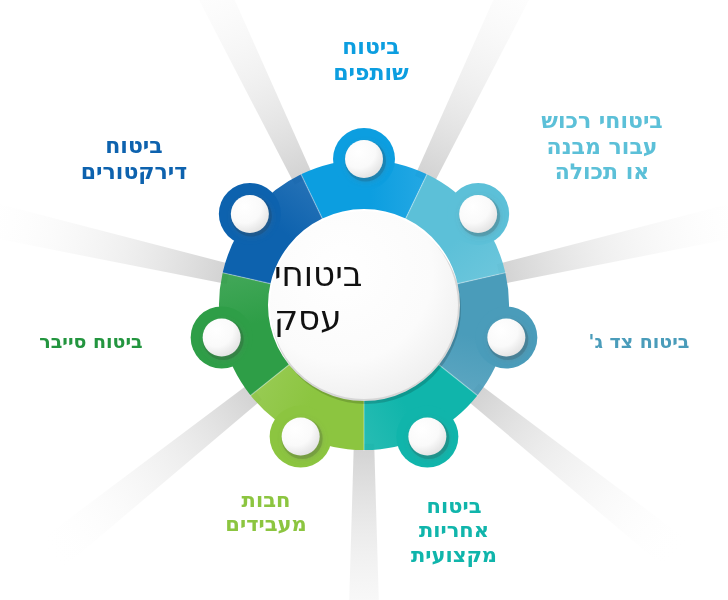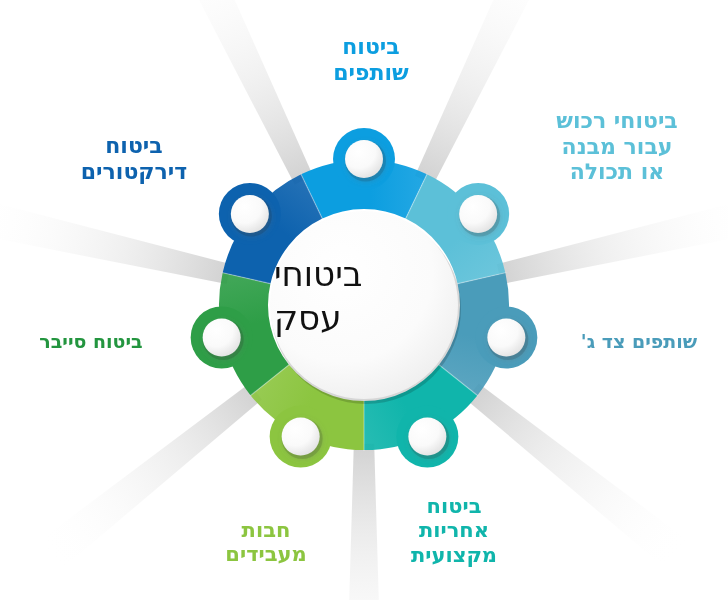--- a/index.html
+++ b/index.html
@@ -39,24 +39,24 @@
     position: absolute;
     font-weight: bold;
     line-height: 1.16;
     white-space: pre-line;
     direction: rtl;
     unicode-bidi: isolate;
     letter-spacing: 0px;
   }
 
   .label.l-top      { left: 286px; top:  34px; width: 170px; text-align: center; font-size: 22px; }
-  .label.l-topright { left: 507px; top: 108px; width: 220px; text-align: center; font-size: 22px; }
+  .label.l-topright { left: 492px; top: 108px; width: 220px; text-align: center; font-size: 22px; }
   .label.l-right    { left: 556px; top: 330px; width: 166px; text-align: center; font-size: 19px; }
   .label.l-botright { left: 384px; top: 494px; width: 140px; text-align: center; font-size: 21px; }
-  .label.l-bottom   { left: 196px; top: 488px; width: 140px; text-align: center; font-size: 21px; margin-top: 30px; }
+  .label.l-bottom   { left: 196px; top: 488px; width: 140px; text-align: center; font-size: 21px; }
   .label.l-left     { left:   8px; top: 330px; width: 166px; text-align: center; font-size: 19px; }
   .label.l-topleft  { left:  54px; top: 133px; width: 160px; text-align: center; font-size: 22px; }
 
   
   #center-text {
     position: absolute;
     left: 274px;
     top: 253px;
     width: 180px;
     text-align: left;
@@ -229,21 +229,21 @@
         <circle cx="366" cy="309" r="95" fill="#000000" fill-opacity="0.16"></circle>
         <circle cx="364" cy="305" r="94" fill="url(#hubGrad)"></circle>
       </g>
   </svg>
 
   <div class="label l-top" style="color: rgb(12, 158, 224);">ביטוח
 שותפים</div>
   <div class="label l-topright" style="color: rgb(92, 192, 216);">ביטוחי רכוש
 עבור מבנה
 או תכולה</div>
-  <div class="label l-right" style="color: rgb(74, 156, 186);">שותפים צד ג'</div>
+  <div class="label l-right" style="color: rgb(74, 156, 186);">ביטוח צד ג'</div>
   <div class="label l-botright" style="color: rgb(16, 181, 171);">ביטוח
 אחריות
 מקצועית</div>
   <div class="label l-bottom" style="color: rgb(140, 197, 64);">חבות
 מעבידים</div>
   <div class="label l-left" style="color: rgb(35, 149, 63);">ביטוח סייבר</div>
   <div class="label l-topleft" style="color: rgb(13, 98, 174);">ביטוח
 דירקטורים</div>
 
   <div id="center-text">ביטוחי

